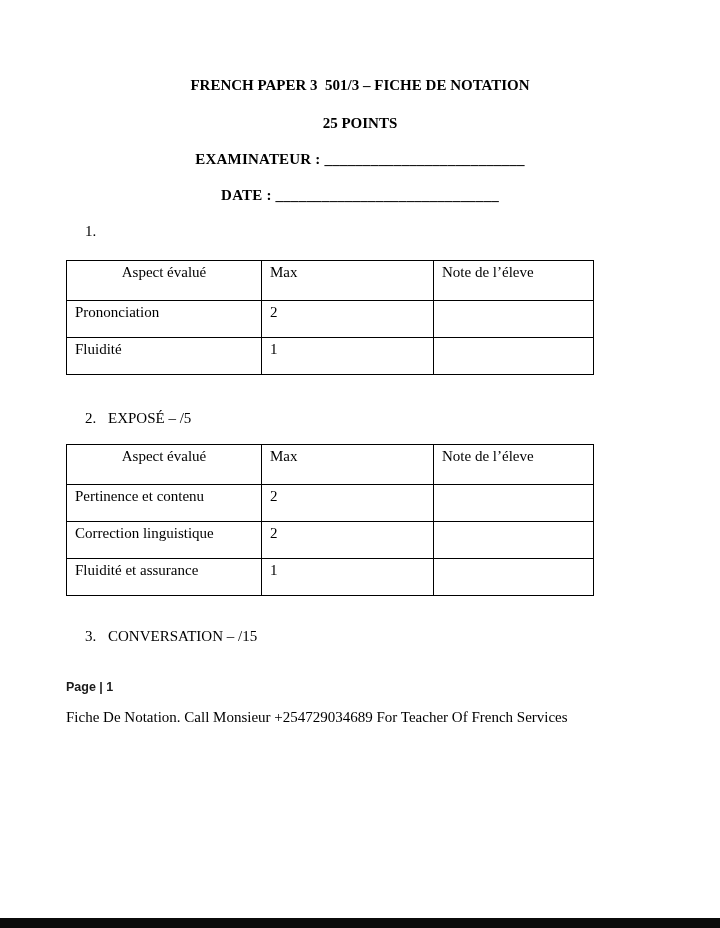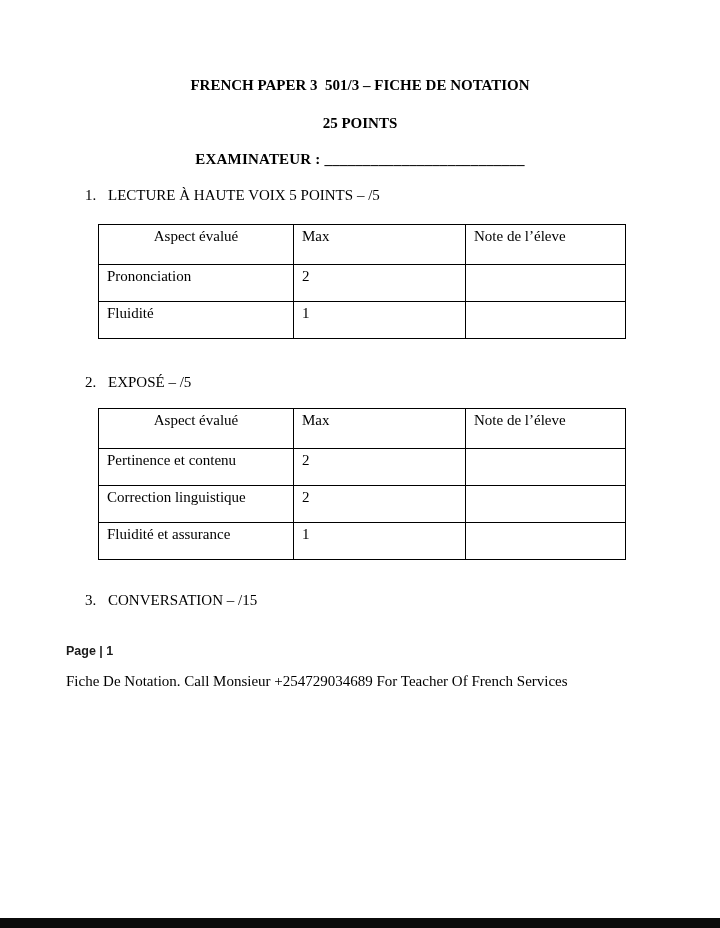--- a/index.html
+++ b/index.html
@@ -28,21 +28,21 @@
   }
   .section-heading {
     display:flex; margin-left:19px; line-height:19px;
   }
   .section-heading .num { width:23px; flex:0 0 23px; }
   .sh-1 { margin-top:17px; }
   .sh-2 { margin-top:34px; }
   .sh-3 { margin-top:31px; }
   table.score {
     border-collapse:collapse; table-layout:fixed;
-    margin-left:32px; width:527px;
+    width:527px;
     margin-top:19px;
     border-radius:29px;
   }
   table.score.t2 { margin-top:16px; }
   table.score td {
     border:1px solid #000000;
     padding:2px 8px 0 8px;
     vertical-align:top;
     font-size:15px; line-height:19px;
     overflow:hidden;
@@ -69,24 +69,24 @@
 </head>
 <body>
 
 <div class="doc">
   <div class="content">
 
     <div class="title-line title-main">FRENCH PAPER 3  501/3 – FICHE DE NOTATION</div>
     <div class="title-line title-points">25 POINTS</div>
 
     <div class="form-line"><span>EXAMINATEUR : </span><span>__________________________</span></div>
+    <div class="form-line"><span>DATE : </span><span>_____________________________</span></div>
 
     <div class="section-heading sh-1">
       <span class="num">1.</span>
-      <span>LECTURE À HAUTE VOIX 5 POINTS – /5</span>
     </div>
 
     <table class="score t1">
       <tbody>
           <tr class="hdr">
         <td class="col-aspect c-center">Aspect évalué</td>
         <td class="col-max">Max</td>
         <td class="col-note">Note de l’éleve</td>
       </tr>
       <tr class="row">

